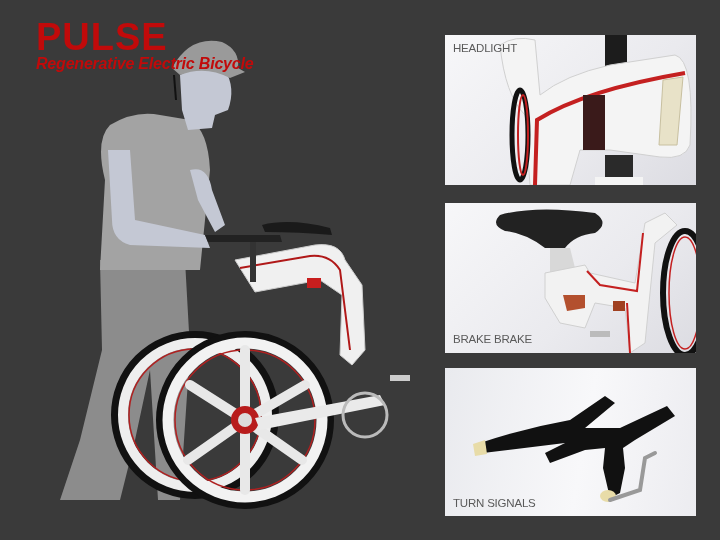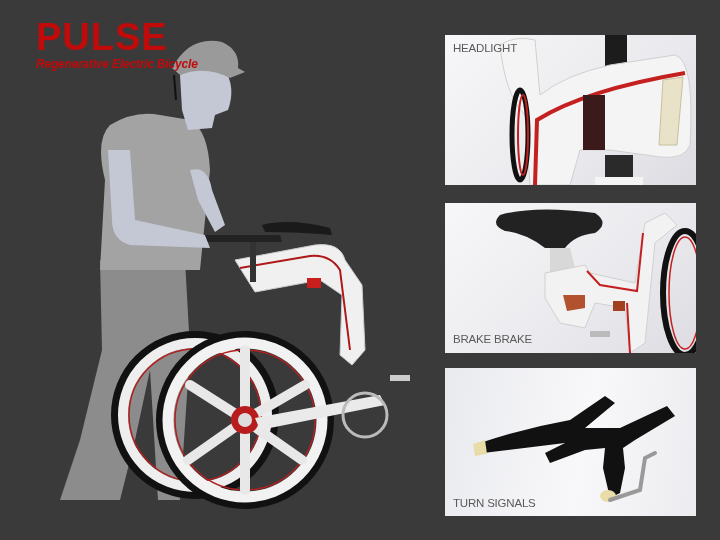--- a/index.html
+++ b/index.html
@@ -1,18 +1,18 @@
 <!DOCTYPE html>
 <html><head>
 <meta charset="utf-8">
 <style>
   html, body { margin:0; padding:0; }
   body { width:720px; height:540px; background:#3a3a3a; position:relative; overflow:hidden; font-family:"Liberation Sans", sans-serif; }
   .title { position:absolute; left:36px; top:18px; color:#c10a0a; font-family:"Liberation Sans", sans-serif; font-weight:bold; font-size:38px; letter-spacing:1px; line-height:38px; z-index:3; }
-  .subtitle { position:absolute; left:36px; top:57px; color:#c10a0a; font-weight:bold; font-style:italic; font-size:12px; line-height:14px; z-index:3; letter-spacing:-0.2px; }
+  .subtitle { position:absolute; left:36px; top:57px; color:#c10a0a; font-weight:bold; font-style:italic; font-size:16px; line-height:14px; z-index:3; letter-spacing:-0.2px; }
   .hero { position:absolute; left:40px; top:20px; width:400px; height:515px; z-index:1; }
   .panel { position:absolute; left:445px; width:251px; overflow:hidden; background:linear-gradient(135deg,#f7f7f9 0%,#eaeaee 60%,#dcdce2 100%); }
   .panel svg { position:absolute; left:0; top:0; }
   .panel-label { position:absolute; left:8px; color:#5a5a5a; font-size:11.5px; letter-spacing:-0.2px; z-index:2; }
   #p1 { top:35px; height:150px; }
   #p2 { top:203px; height:150px; }
   #p3 { top:368px; height:148px; background:linear-gradient(100deg,#e9eaee 0%,#f8f8fa 55%,#ececf0 100%); }
 </style>
 </head>
 <body>

